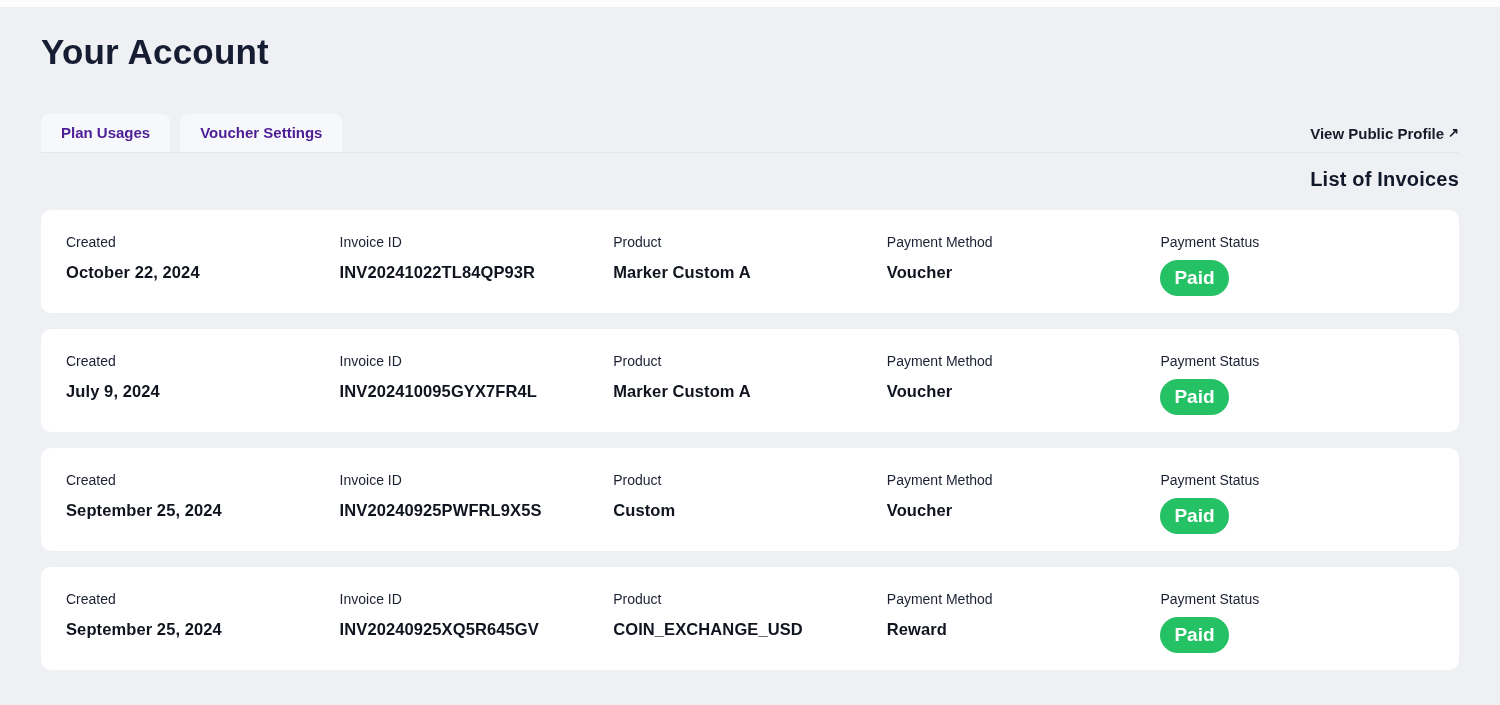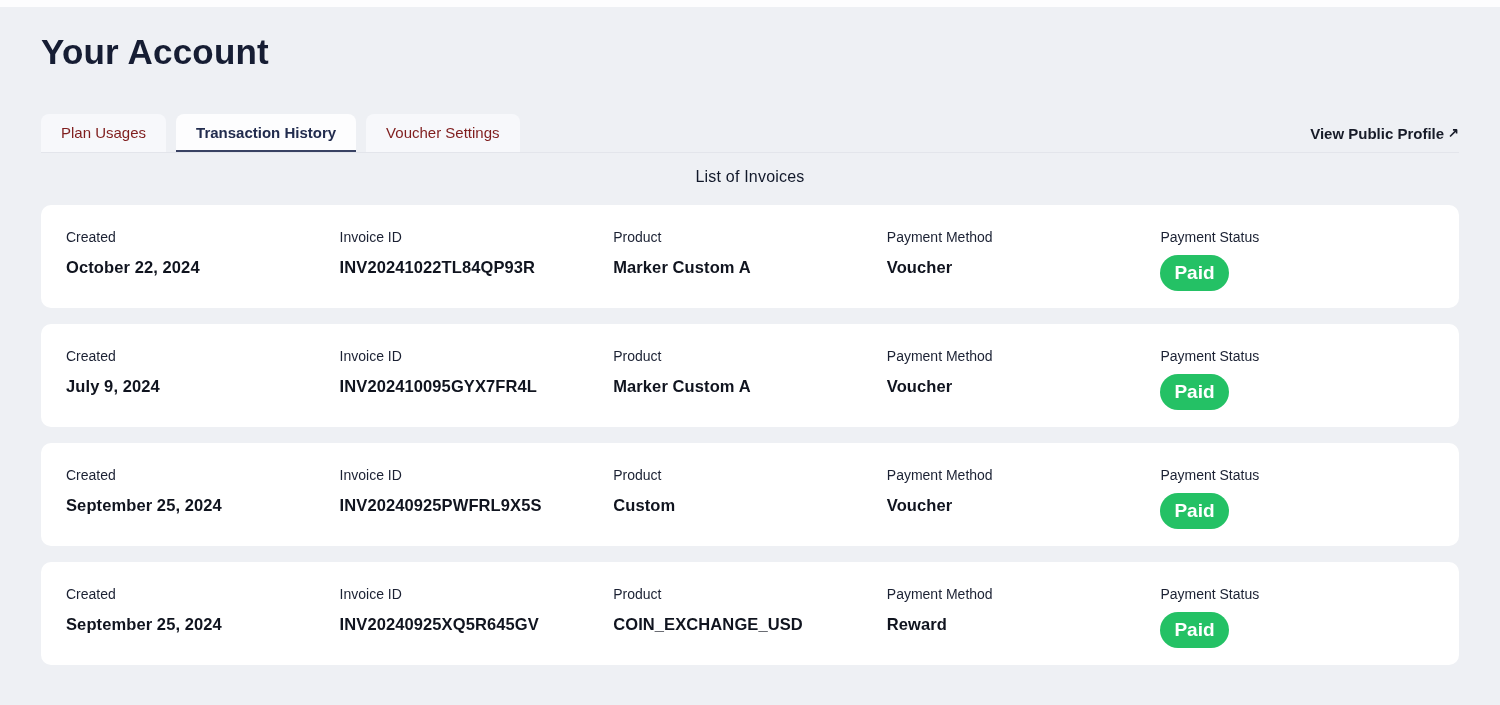--- a/index.html
+++ b/index.html
@@ -32,22 +32,22 @@
     display: flex;
     align-items: flex-end;
   }
   .tab {
     height: 38px;
     padding: 0 20px;
     display: inline-flex;
     align-items: center;
     justify-content: center;
     font-size: 15px;
-    font-weight: 400;
-    color: #7f1d1d;
+    font-weight: 700;
+    color: #4c1d95;
     background: #f7f8fb;
     border-radius: 8px 8px 0 0;
     margin-right: 10px;
     cursor: pointer;
     border-bottom: 2px solid transparent;
   }
   .tab.active {
     background: #fdfdfe;
     color: #222c4e;
     font-weight: 700;
@@ -68,23 +68,23 @@
   }
   .profile-link .ext-icon {
     font-size: 13px;
     font-weight: 700;
     position: relative;
     top: -1px;
   }
   
   .section-title {
     margin-top: 15px;
-    text-align: center;
-    font-size: 16px;
-    font-weight: 400;
+    text-align: right;
+    font-size: 20px;
+    font-weight: 700;
     color: #11182a;
     letter-spacing: 0.2px;
   }
   
   .cards {
     margin-top: 19px;
   }
   .card {
     background: #ffffff;
     border-radius: 10px;
@@ -124,21 +124,20 @@
 <body>
 
 <div class="top-strip"></div>
 
 <div class="container">
 
   <h1 class="page-title">Your Account</h1>
 
   <div class="tabbar">
     <div class="tab">Plan Usages</div>
-    <div class="tab active">Transaction History</div>
     <div class="tab">Voucher Settings</div>
     <a class="profile-link">
       <span>View Public Profile</span>
       <span class="ext-icon">↗</span>
     </a>
   </div>
 
   <h2 class="section-title">List of Invoices</h2>
 
   <div class="cards">

